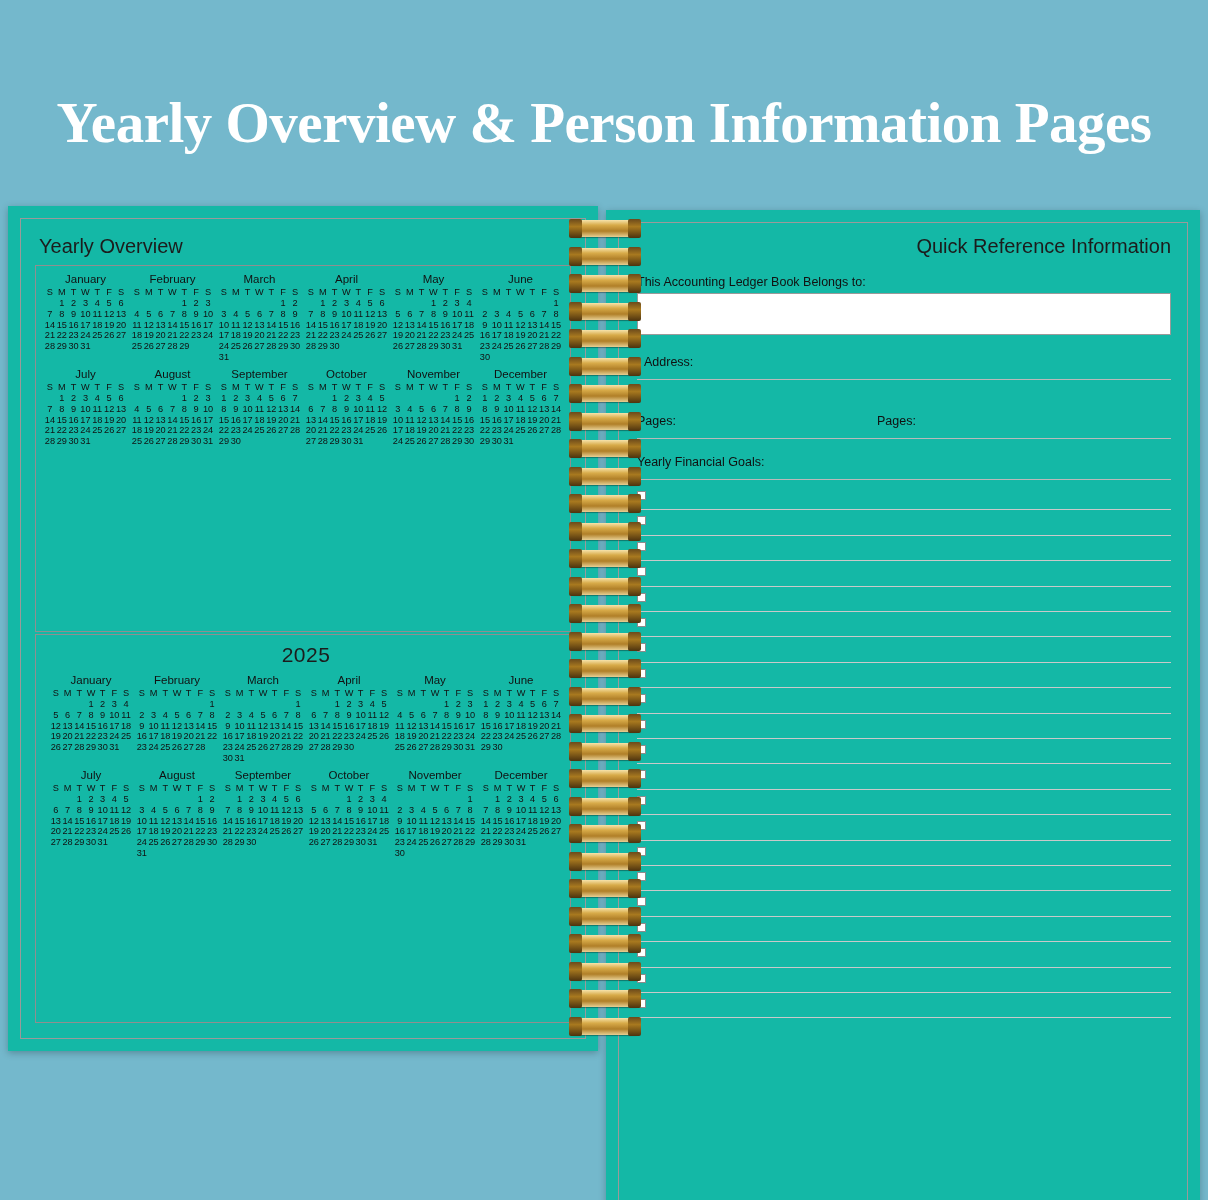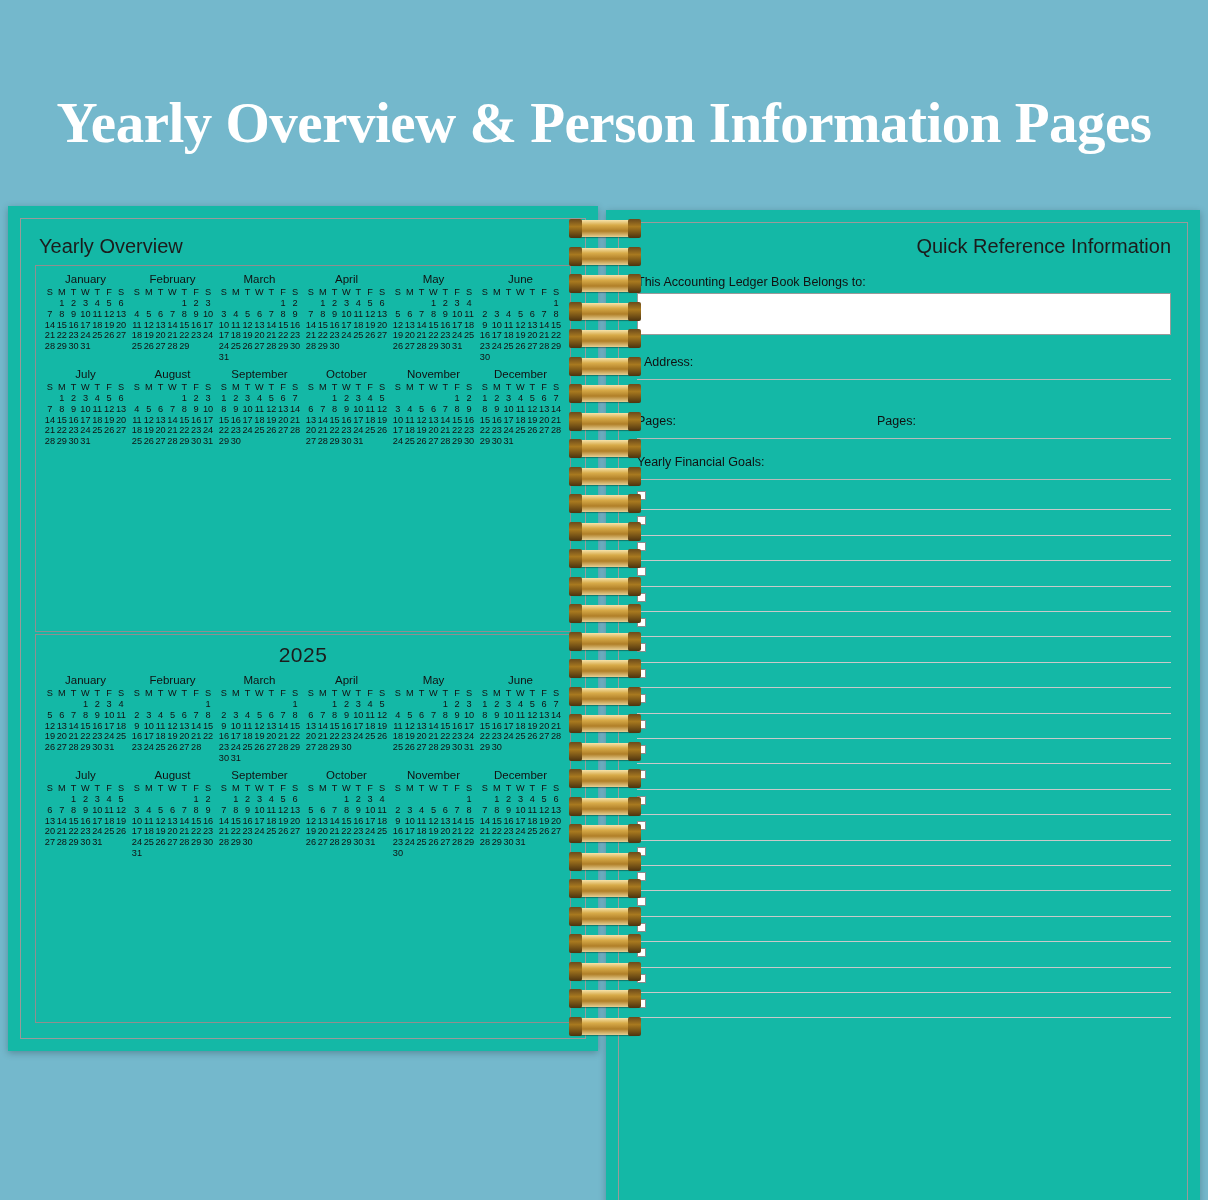--- a/index.html
+++ b/index.html
@@ -82,21 +82,21 @@
     position: absolute;
     left: 18px; top: 16px;
     font-size: 20px; color: #1c1c1c;
   }
   .year-block {
     position: absolute;
     left: 14px; right: 14px;
     border: 1px solid #8f8f8f;
   }
   .year-2024 { top: 46px; height: 367px; }
-  .year-2025 { top: 415px; height: 389px; }
+  .year-2025 { top: 415px; height: 389px; padding-left: 6px; }
   .year-label {
     text-align: center;
     font-size: 21px;
     color: #1c1c1c;
     margin-top: 8px;
     letter-spacing: 0.5px;
   }
   .months {
     display: grid;
     grid-template-columns: repeat(6, 1fr);

